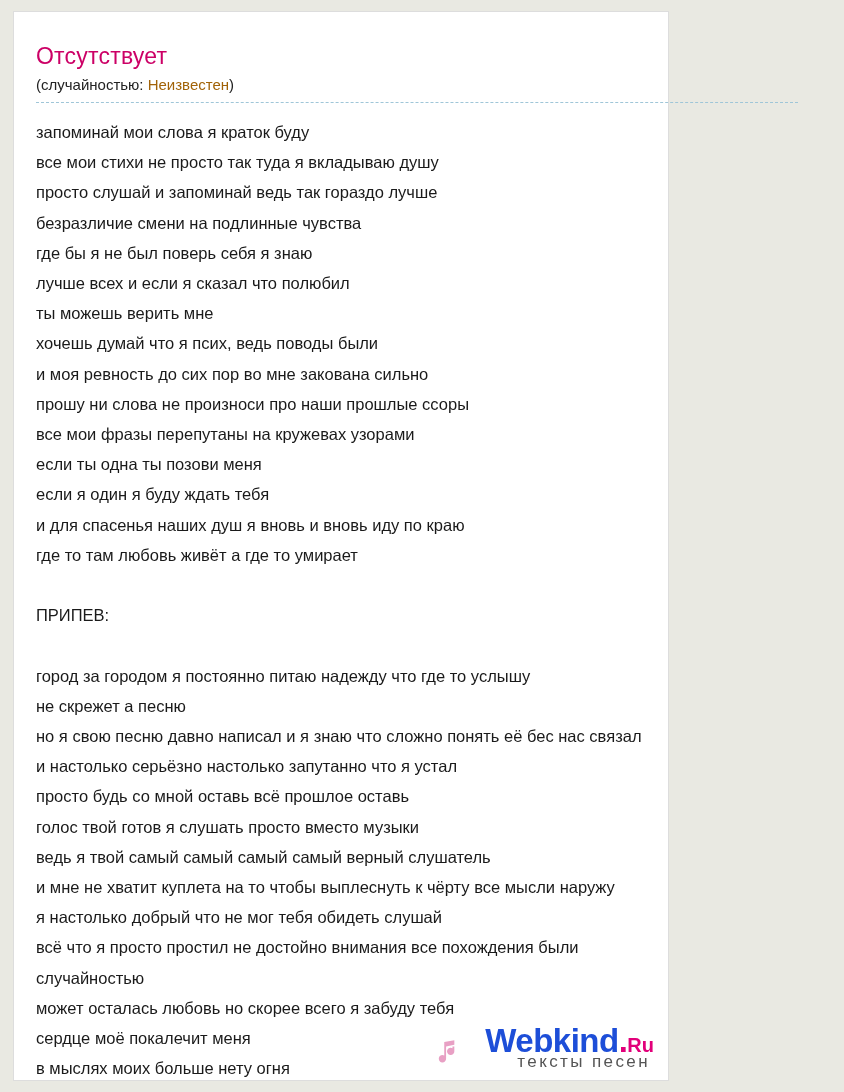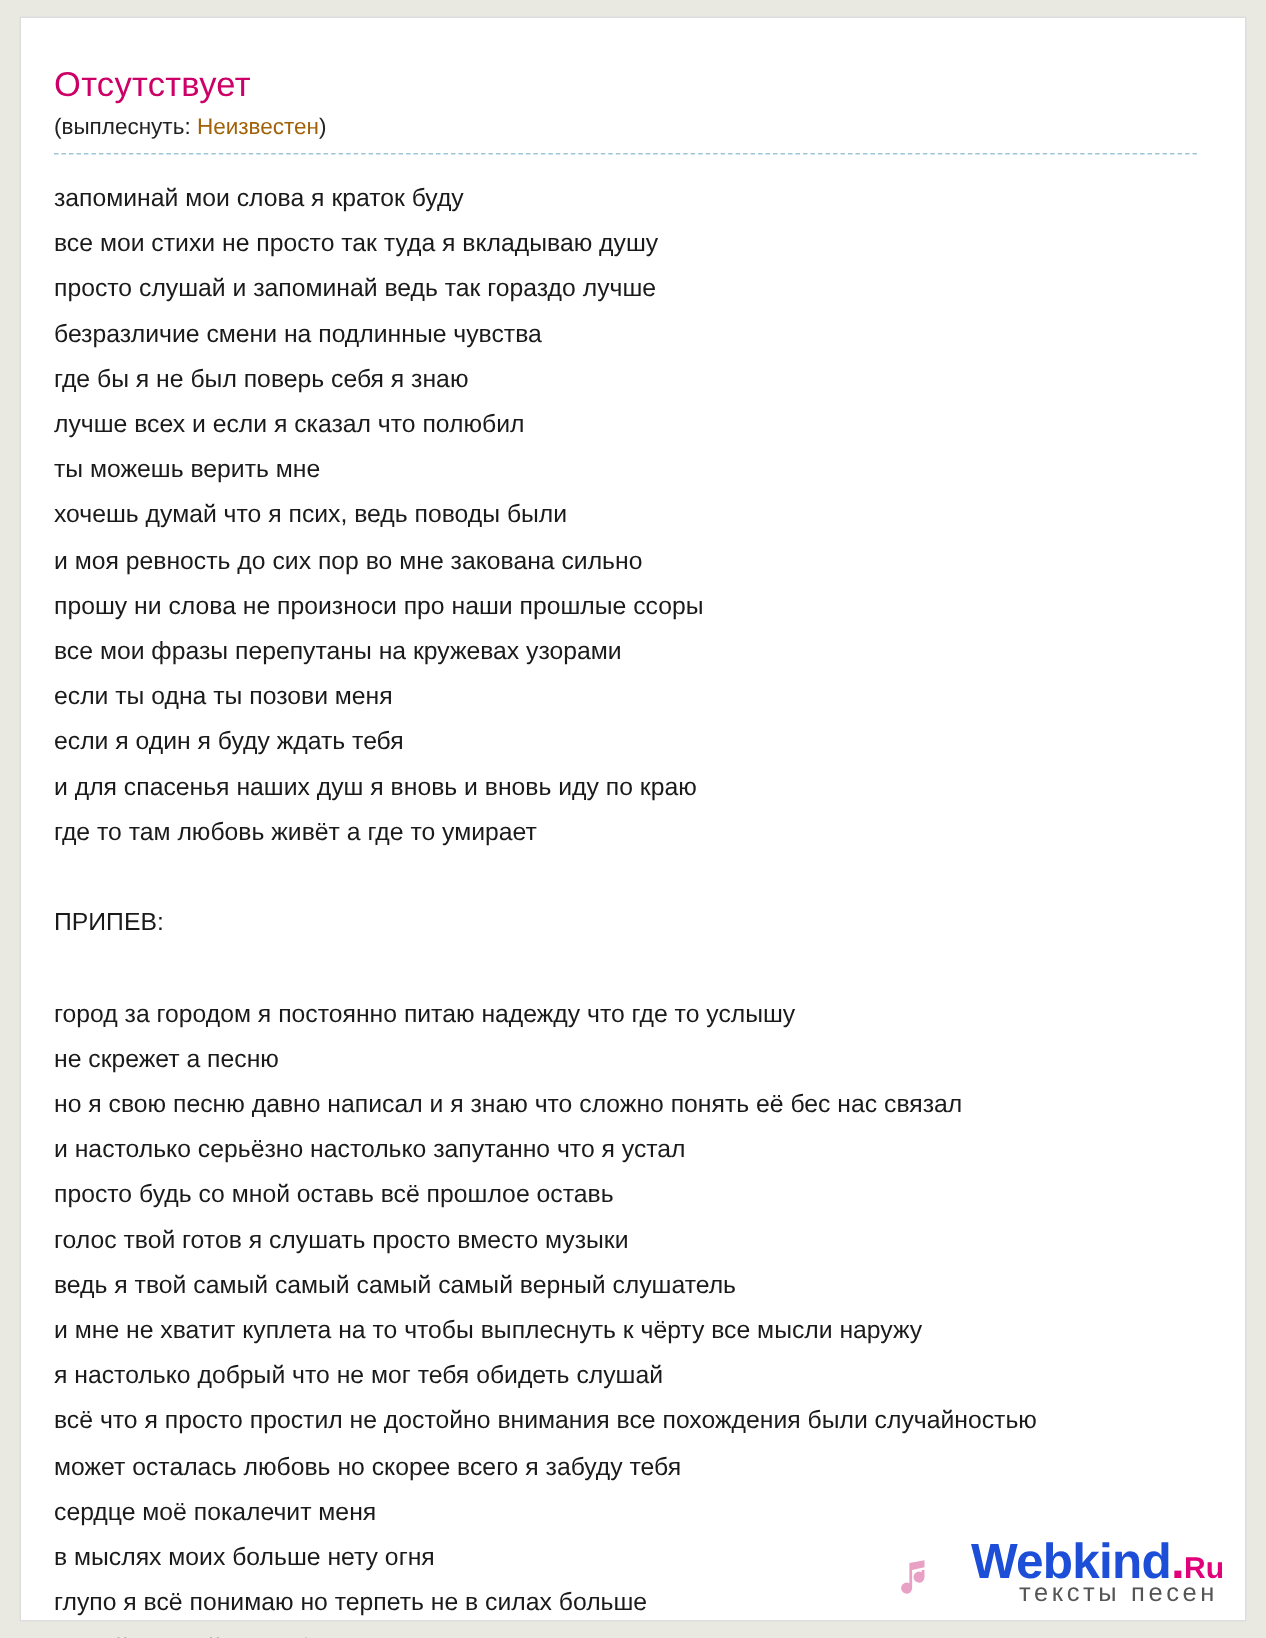--- a/index.html
+++ b/index.html
@@ -10,21 +10,21 @@
     width: 844px;
     height: 1092px;
     background: #e9e9e2;
     font-family: "Liberation Sans", sans-serif;
     overflow: hidden;
   }
   .page {
     position: absolute;
     left: 14px;
     top: 12px;
-    width: 816px;
+    width: 654px;
     height: 1068px;
     background: #ffffff;
     box-shadow: 0 0 0 1px #dddddd;
     box-sizing: border-box;
   }
   .inner {
     position: absolute;
     left: 22px;
     top: 30px;
     right: 18px;
@@ -96,21 +96,21 @@
   }
 </style>
 </head>
 <body>
 
 <div class="page">
   <div class="inner">
 
     <h1 class="song-title">Отсутствует</h1>
 
-    <div class="artist-line"><span>(выплеснуть: </span><a class="artist-link" href="#">Неизвестен</a><span>)</span></div>
+    <div class="artist-line"><span>(случайностью: </span><a class="artist-link" href="#">Неизвестен</a><span>)</span></div>
 
     <div class="lyrics">запоминай мои слова я краток буду
 все мои стихи не просто так туда я вкладываю душу
 просто слушай и запоминай ведь так гораздо лучше
 безразличие смени на подлинные чувства
 где бы я не был поверь себя я знаю
 лучше всех и если я сказал что полюбил
 ты можешь верить мне
 хочешь думай что я псих, ведь поводы были
 и моя ревность до сих пор во мне закована сильно

